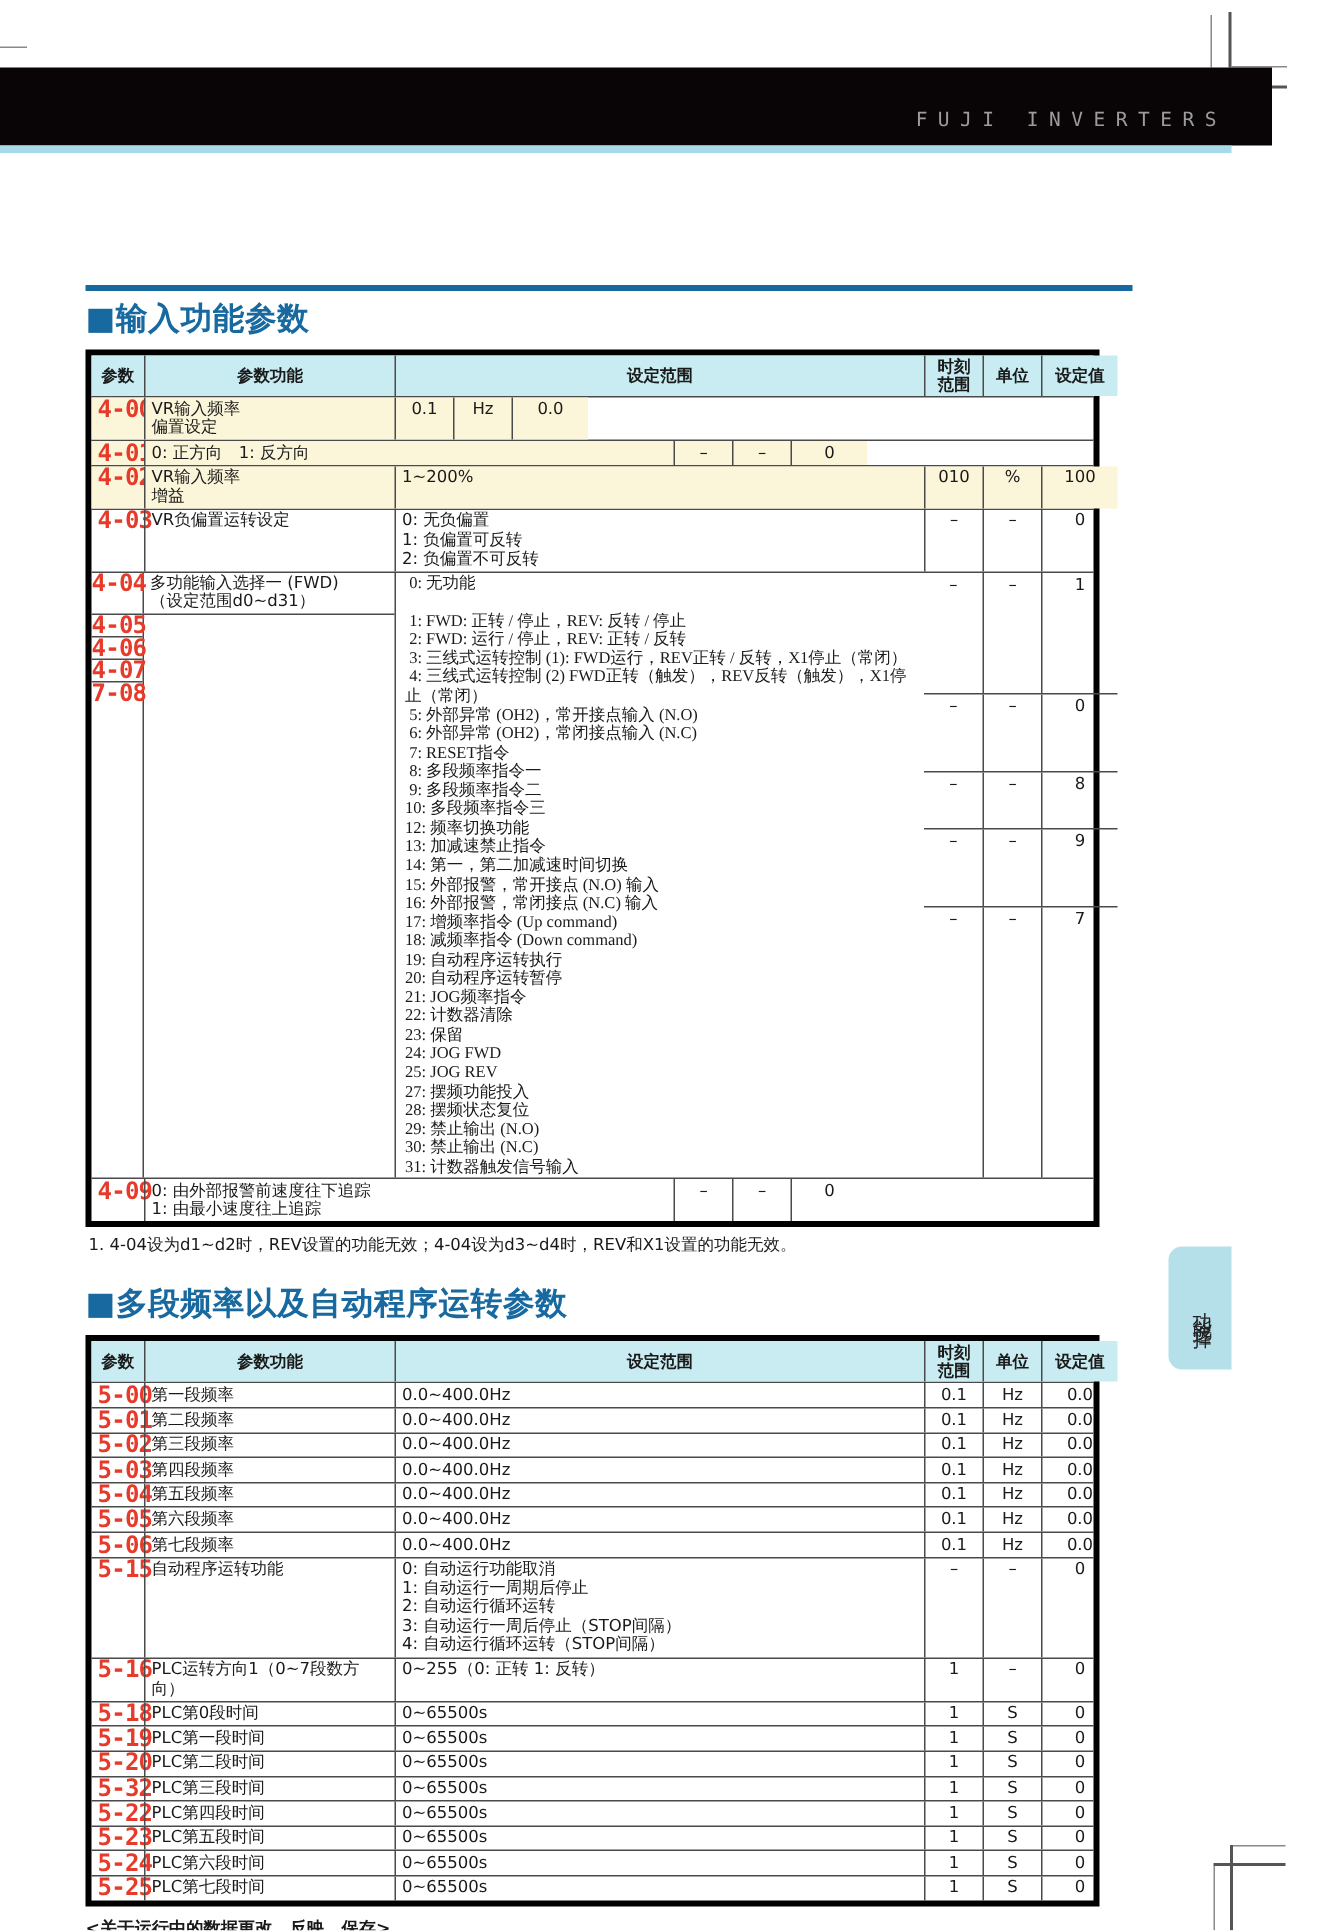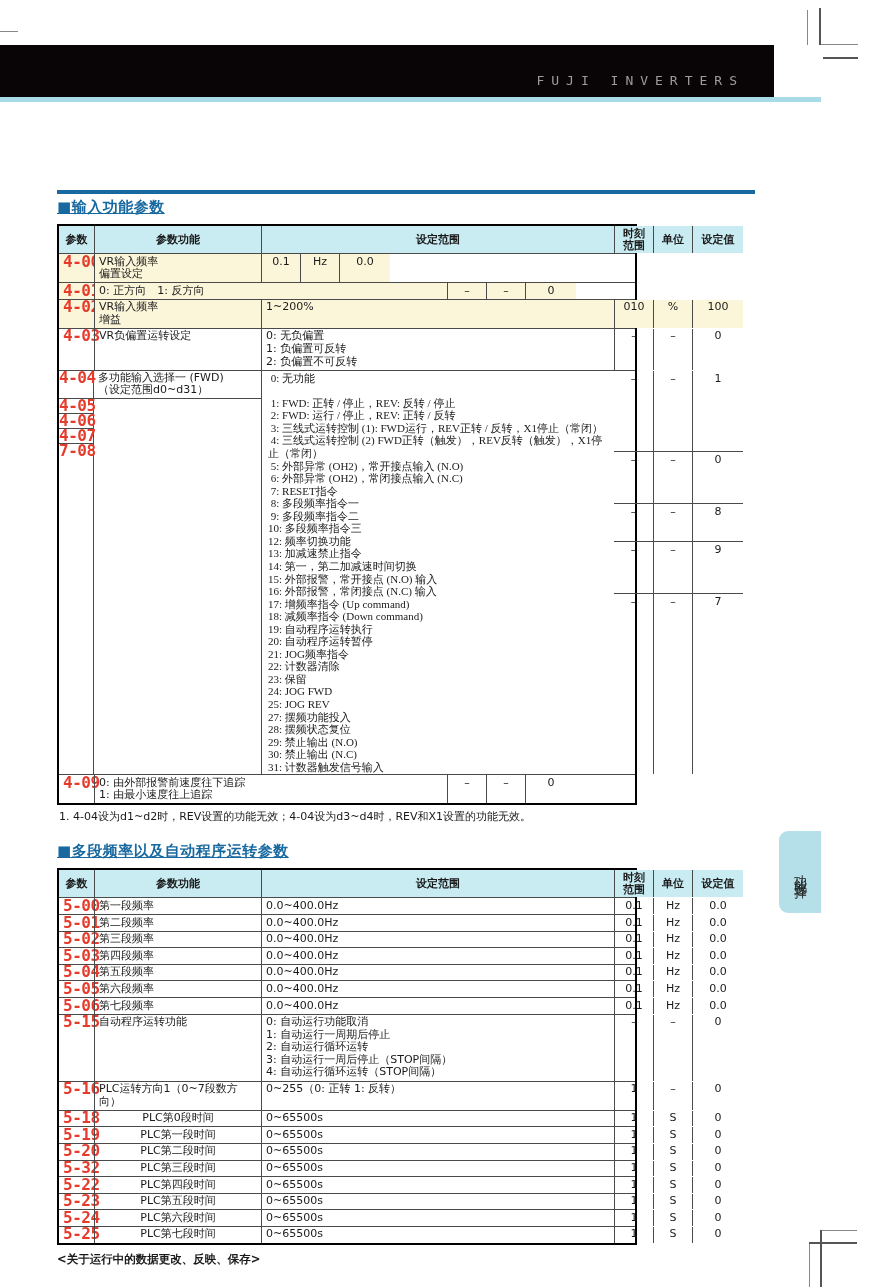--- a/index.html
+++ b/index.html
@@ -5,55 +5,55 @@
   * { box-sizing: border-box; margin: 0; padding: 0; }
   html,body { background:#fff; }
   .page { width:879px; height:1287px; position:relative; background:#fff;
           font-family:"DejaVu Sans", sans-serif; color:#1a1a1a; overflow:hidden; }
 
   
   .mark { position:absolute; background:#555; }
   .mark.lt { background:#888; }
 
   
-  .blackbar { position:absolute; left:0; top:45px; width:774px; height:52px; background:#090506;padding-left:43px; }
+  .blackbar { position:absolute; left:0; top:45px; width:848px; height:52px; background:#090506;padding-left:43px; }
   .brand { position:absolute; right:30px; bottom:9px; color:#9c9c9c; font-size:13px;
            letter-spacing:7px; font-family:"DejaVu Sans Mono", monospace; white-space:nowrap; }
   .cyanstrip { position:absolute; left:0; top:97px; width:821px; height:5px; background:#a7dbe7; }
 
   
   .sidetab { position:absolute; left:779px; top:831px; width:42px; height:82px;
              background:#b5dfe9; border-radius:9px 0 0 9px; display:flex;
              align-items:center; justify-content:center; }
   .sidetab span { writing-mode:vertical-rl; font-size:13px; letter-spacing:4px; color:#222; }
 
   
   .content { position:absolute; left:57px; top:190px; width:690px; }
   .rule { height:4px; background:#17699f; width:698px; }
-  .sec-title { color:#17699f; font-weight:bold; font-size:15px; margin:4px 0 7px 0; letter-spacing:0.5px;text-decoration:underline; }
-
-  
-  .t { border:2px solid #000000; width:580px; font-size:11px; line-height:12.6px; }
+  .sec-title { color:#17699f; font-weight:bold; font-size:21px; margin:4px 0 7px 0; letter-spacing:0.5px; }
+
+  
+  .t { border:4px solid #000000; width:676px; font-size:11px; line-height:12.6px; }
   .tr { display:flex; border-top:1px solid #4a4a4a; align-items:stretch; }
   .tr:first-child { border-top:0; }
   .tr > div { padding:1.5px 4px; }
   .tr > div + div { border-left:1px solid #4a4a4a; }
   .cid   { width:35px;  flex:none; text-align:center; }
   .cname { width:167px; flex:none; }
   .crange{ width:353px; flex:none; }
   .cstep { width:39px;  flex:none; text-align:center; }
   .cunit { width:39px;  flex:none; text-align:center; }
   .cval  { width:51px;  flex:none; text-align:center; }
   .th > div { background:#c8ecf2; font-weight:bold; text-align:center;
               display:flex; align-items:center; justify-content:center; line-height:12px; }
   .yellow > div { background:#fbf6d9; }
   .ml { white-space:pre-wrap; }
   .pid { color:#e63a2a; font-family:"DejaVu Sans Mono", monospace; 
          font-weight:bold; font-size:16px; letter-spacing:-0.5px; white-space:nowrap; }
-  .rright { text-align:center; }
+  .rright { text-align:left; }
 
   
   .grow { display:flex; border-top:1px solid #4a4a4a; }
   .g-left { width:202px; flex:none; display:flex; flex-direction:column; }
   .g-top { display:flex; border-bottom:1px solid #4a4a4a; }
   .g-top .gid { width:35px; flex:none; border-right:1px solid #4a4a4a; text-align:center; padding-top:1px; }
   .g-top .glab { width:167px; flex:none; padding:1px 4px; white-space:pre-wrap; }
   .g-rest { display:flex; flex:1; }
   .g-ids { width:35px; flex:none; border-right:1px solid #4a4a4a; display:flex; flex-direction:column; }
   .g-ids .gid { height:15px; text-align:center; padding-top:1px; }

